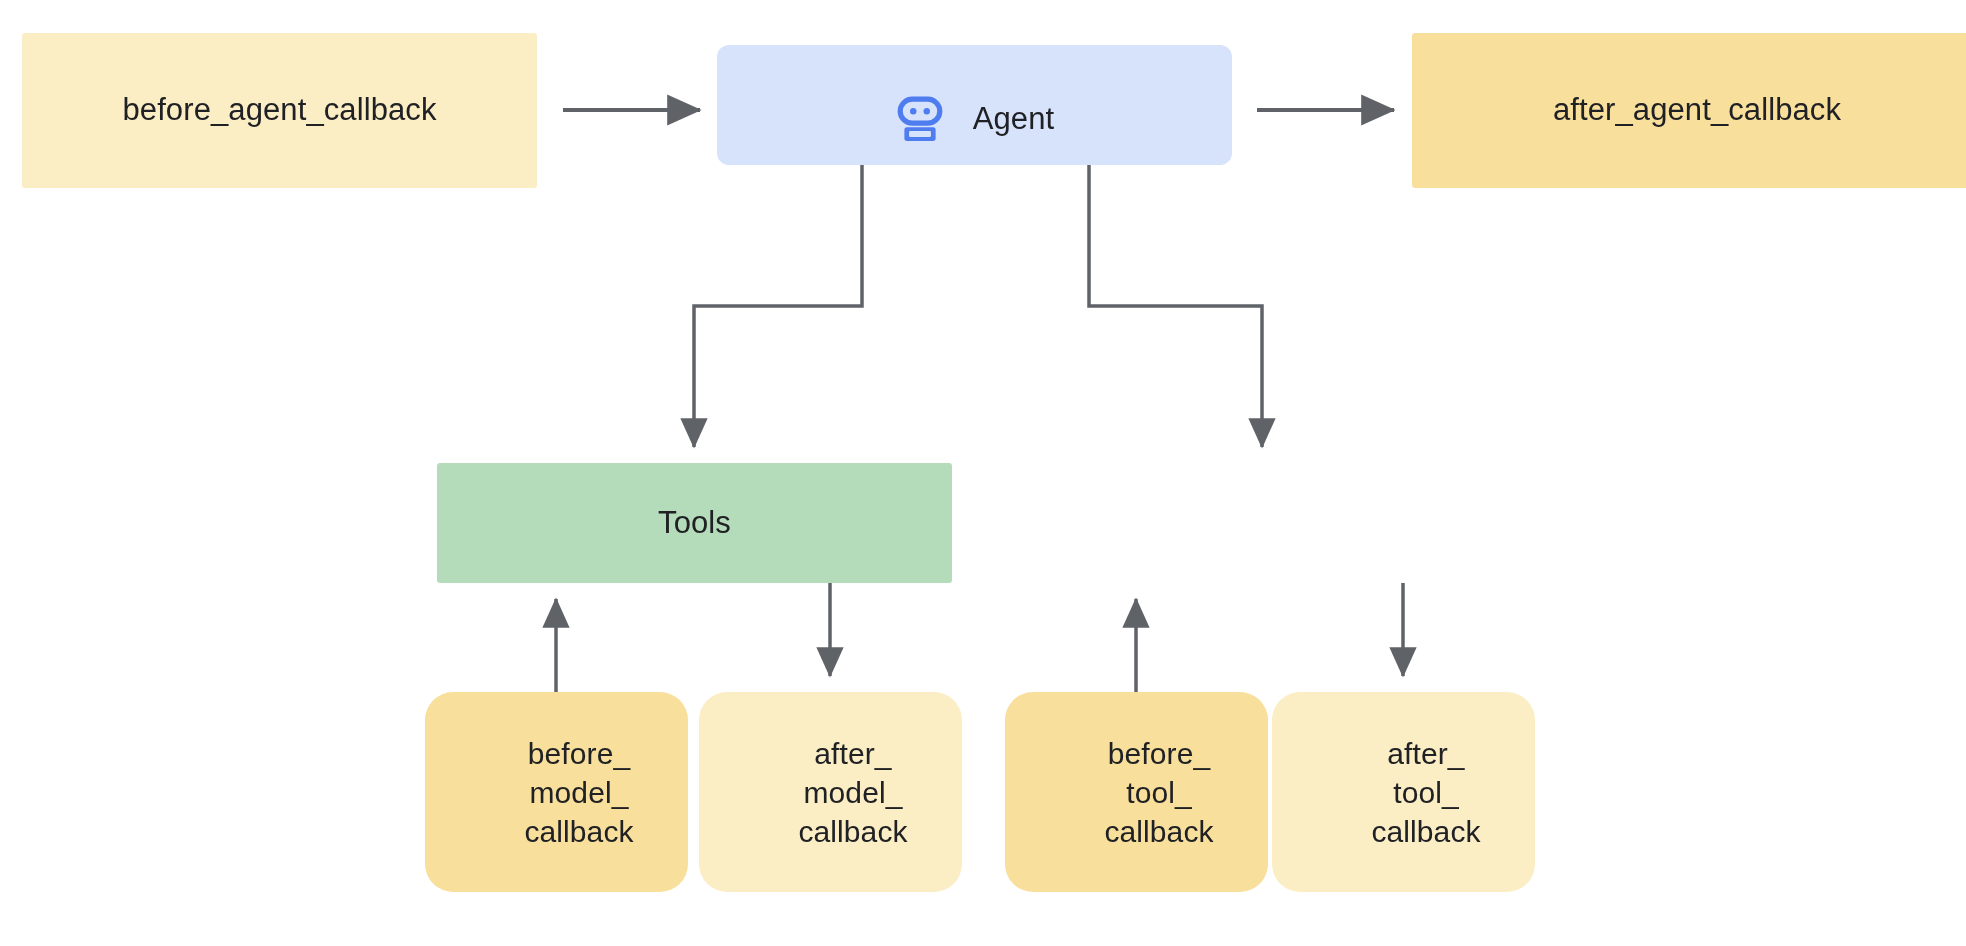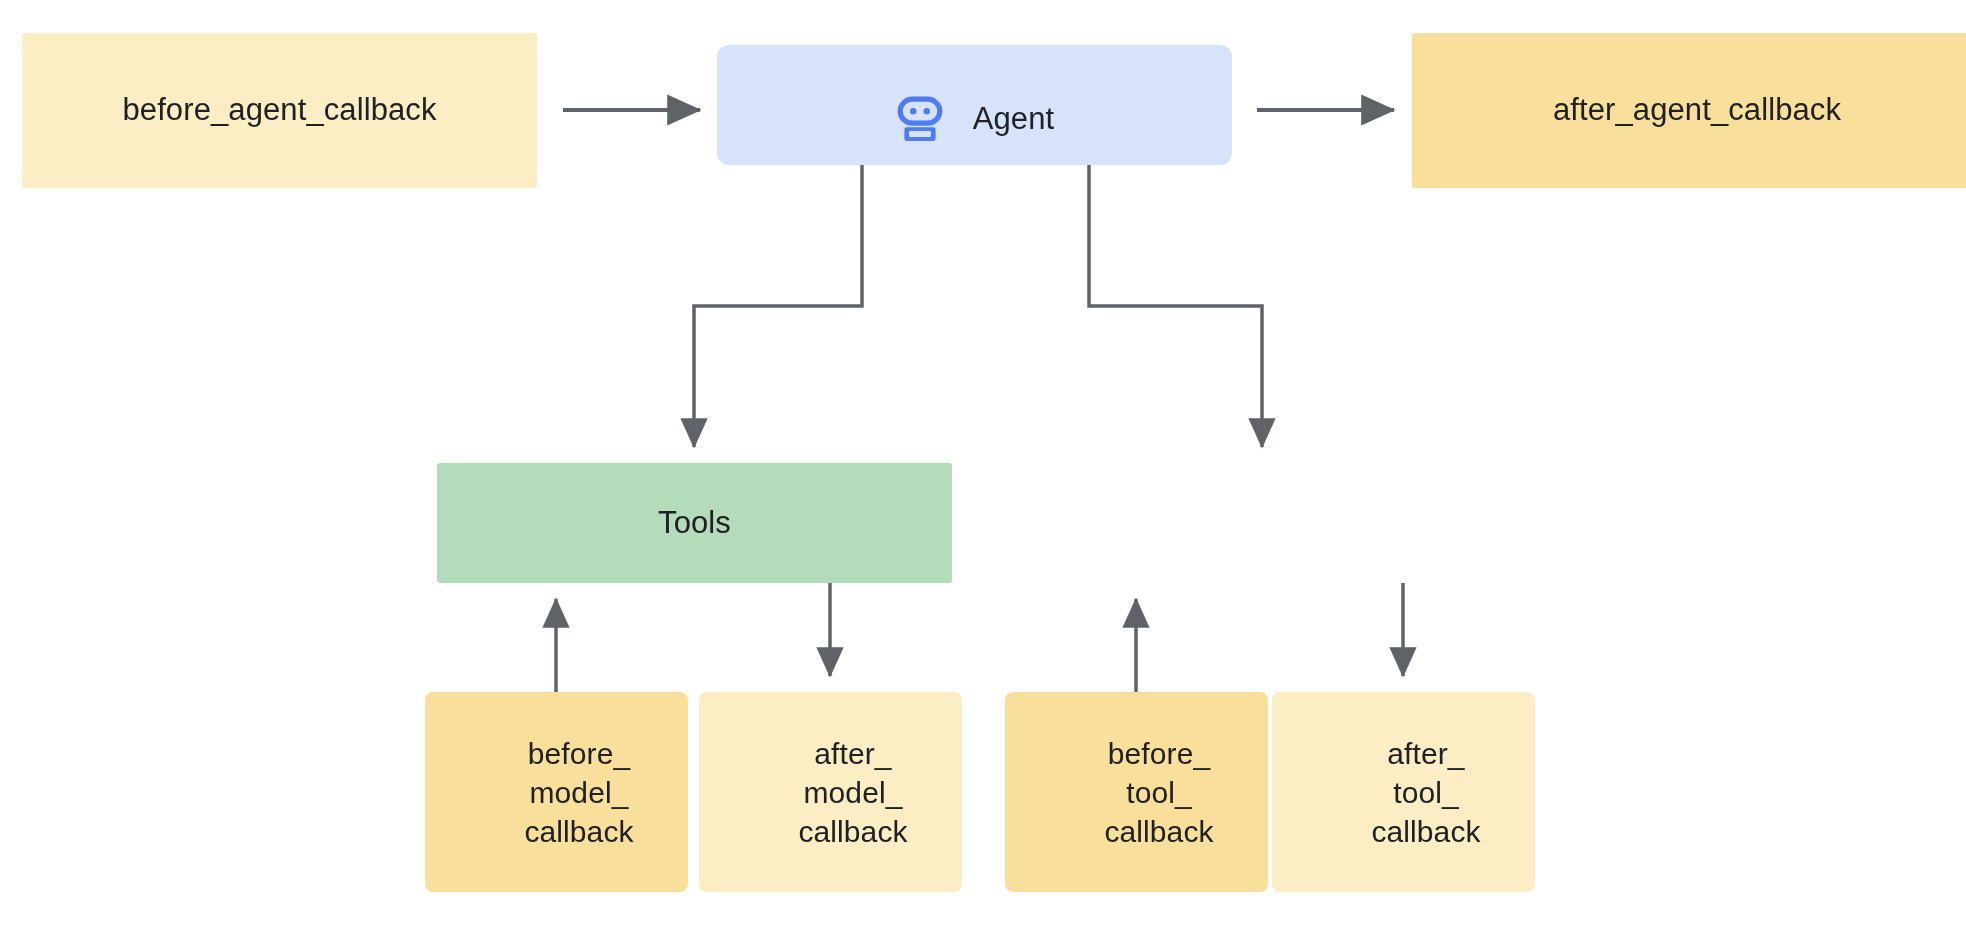--- a/index.html
+++ b/index.html
@@ -88,21 +88,21 @@
     background: #EDB2AC;
     font-size: 31px;
   }
 
   
   .cb-node {
     top: 692px;
     width: 263px;
     height: 200px;
     font-size: 30px;
-    border-radius: 8px;
+    border-radius: 28px;
     padding-left: 45px;
   }
   #node-before-model-callback { left: 425px;  background: #F9DF9C; }
   #node-after-model-callback  { left: 699px;  background: #FBEDC4; }
   #node-before-tool-callback  { left: 1005px; background: #F9DF9C; }
   #node-after-tool-callback   { left: 1272px; background: #FBEDC4; }
 </style>
 </head>
 <body>
 

